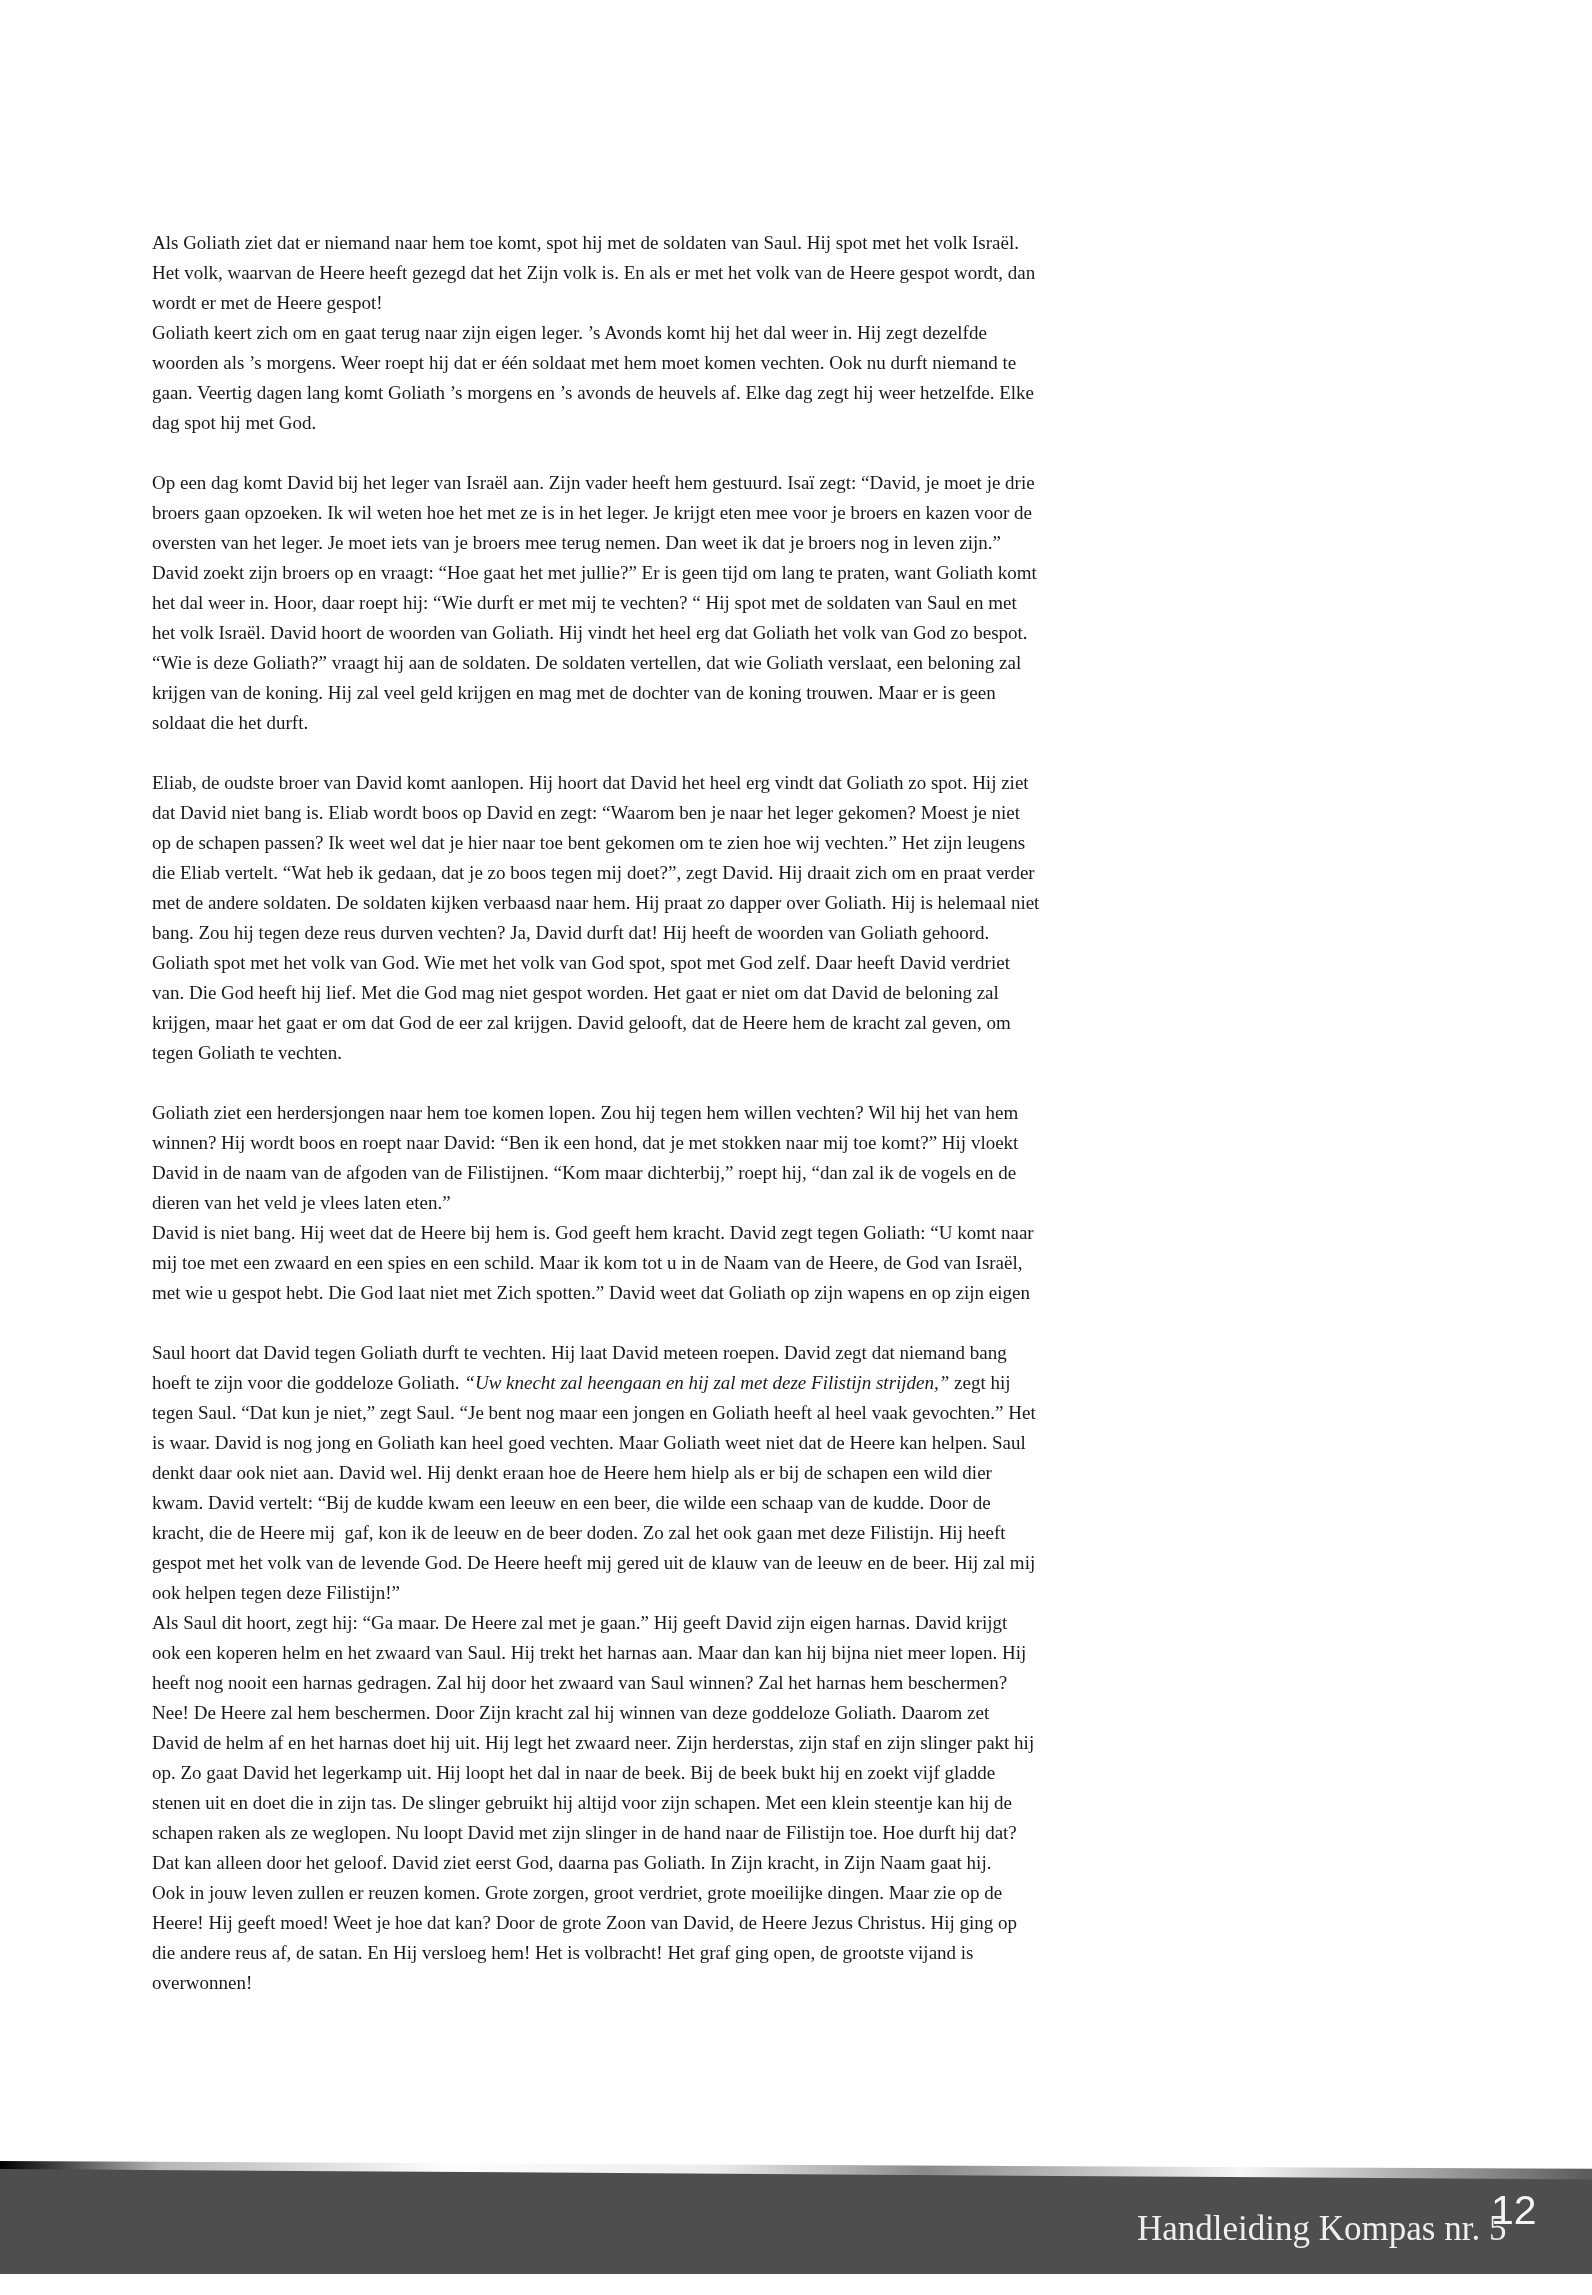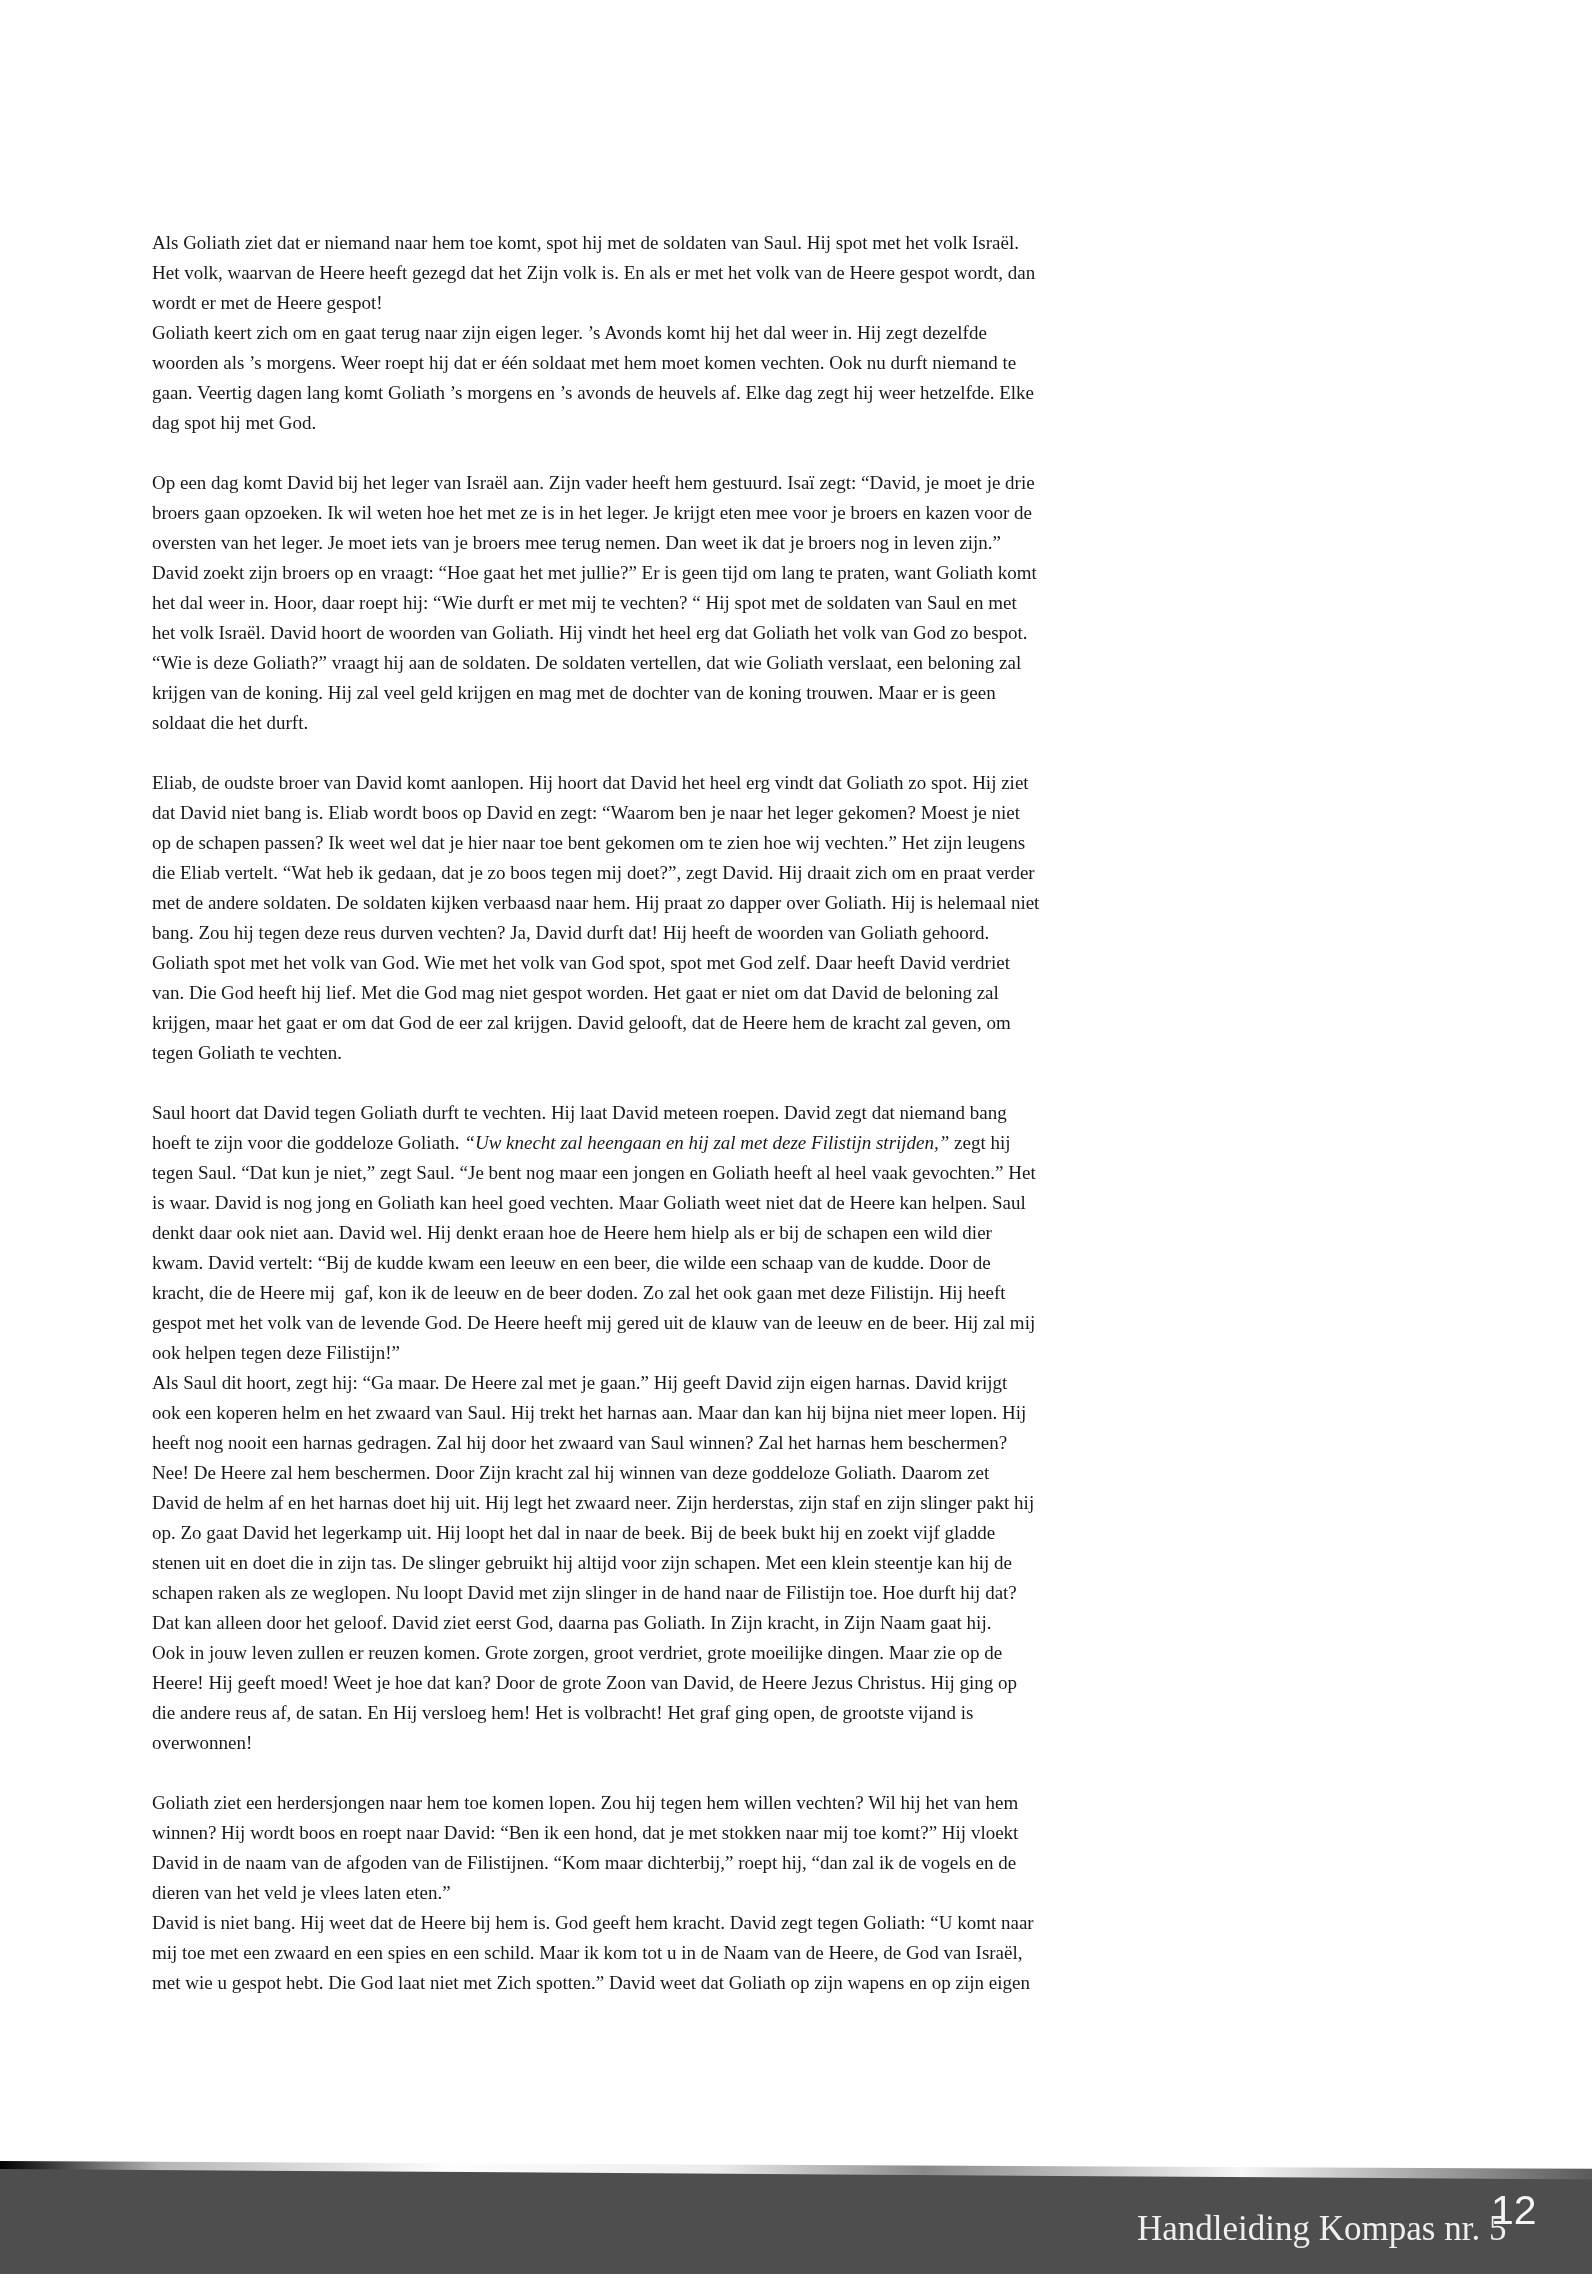--- a/index.html
+++ b/index.html
@@ -89,20 +89,27 @@
     <p>Eliab, de oudste broer van David komt aanlopen. Hij hoort dat David het heel erg vindt dat Goliath zo spot. Hij ziet
 dat David niet bang is. Eliab wordt boos op David en zegt: “Waarom ben je naar het leger gekomen? Moest je niet
 op de schapen passen? Ik weet wel dat je hier naar toe bent gekomen om te zien hoe wij vechten.” Het zijn leugens
 die Eliab vertelt. “Wat heb ik gedaan, dat je zo boos tegen mij doet?”, zegt David. Hij draait zich om en praat verder
 met de andere soldaten. De soldaten kijken verbaasd naar hem. Hij praat zo dapper over Goliath. Hij is helemaal niet
 bang. Zou hij tegen deze reus durven vechten? Ja, David durft dat! Hij heeft de woorden van Goliath gehoord.
 Goliath spot met het volk van God. Wie met het volk van God spot, spot met God zelf. Daar heeft David verdriet
 van. Die God heeft hij lief. Met die God mag niet gespot worden. Het gaat er niet om dat David de beloning zal
 krijgen, maar het gaat er om dat God de eer zal krijgen. David gelooft, dat de Heere hem de kracht zal geven, om
 tegen Goliath te vechten.</p>
+    <p>Goliath ziet een herdersjongen naar hem toe komen lopen. Zou hij tegen hem willen vechten? Wil hij het van hem
+winnen? Hij wordt boos en roept naar David: “Ben ik een hond, dat je met stokken naar mij toe komt?” Hij vloekt
+David in de naam van de afgoden van de Filistijnen. “Kom maar dichterbij,” roept hij, “dan zal ik de vogels en de
+dieren van het veld je vlees laten eten.”
+David is niet bang. Hij weet dat de Heere bij hem is. God geeft hem kracht. David zegt tegen Goliath: “U komt naar
+mij toe met een zwaard en een spies en een schild. Maar ik kom tot u in de Naam van de Heere, de God van Israël,
+met wie u gespot hebt. Die God laat niet met Zich spotten.” David weet dat Goliath op zijn wapens en op zijn eigen</p>
     <p><span>Saul hoort dat David tegen Goliath durft te vechten. Hij laat David meteen roepen. David zegt dat niemand bang
 hoeft te zijn voor die goddeloze Goliath. </span><span class="italic">“Uw knecht zal heengaan en hij zal met deze Filistijn strijden,”</span><span> zegt hij
 tegen Saul. “Dat kun je niet,” zegt Saul. “Je bent nog maar een jongen en Goliath heeft al heel vaak gevochten.” Het
 is waar. David is nog jong en Goliath kan heel goed vechten. Maar Goliath weet niet dat de Heere kan helpen. Saul
 denkt daar ook niet aan. David wel. Hij denkt eraan hoe de Heere hem hielp als er bij de schapen een wild dier
 kwam. David vertelt: “Bij de kudde kwam een leeuw en een beer, die wilde een schaap van de kudde. Door de
 kracht, die de Heere mij  gaf, kon ik de leeuw en de beer doden. Zo zal het ook gaan met deze Filistijn. Hij heeft
 gespot met het volk van de levende God. De Heere heeft mij gered uit de klauw van de leeuw en de beer. Hij zal mij
 ook helpen tegen deze Filistijn!”
 Als Saul dit hoort, zegt hij: “Ga maar. De Heere zal met je gaan.” Hij geeft David zijn eigen harnas. David krijgt
@@ -111,27 +118,20 @@
 Nee! De Heere zal hem beschermen. Door Zijn kracht zal hij winnen van deze goddeloze Goliath. Daarom zet
 David de helm af en het harnas doet hij uit. Hij legt het zwaard neer. Zijn herderstas, zijn staf en zijn slinger pakt hij
 op. Zo gaat David het legerkamp uit. Hij loopt het dal in naar de beek. Bij de beek bukt hij en zoekt vijf gladde
 stenen uit en doet die in zijn tas. De slinger gebruikt hij altijd voor zijn schapen. Met een klein steentje kan hij de
 schapen raken als ze weglopen. Nu loopt David met zijn slinger in de hand naar de Filistijn toe. Hoe durft hij dat?
 Dat kan alleen door het geloof. David ziet eerst God, daarna pas Goliath. In Zijn kracht, in Zijn Naam gaat hij.
 Ook in jouw leven zullen er reuzen komen. Grote zorgen, groot verdriet, grote moeilijke dingen. Maar zie op de
 Heere! Hij geeft moed! Weet je hoe dat kan? Door de grote Zoon van David, de Heere Jezus Christus. Hij ging op
 die andere reus af, de satan. En Hij versloeg hem! Het is volbracht! Het graf ging open, de grootste vijand is
 overwonnen!</span></p>
-    <p>Goliath ziet een herdersjongen naar hem toe komen lopen. Zou hij tegen hem willen vechten? Wil hij het van hem
-winnen? Hij wordt boos en roept naar David: “Ben ik een hond, dat je met stokken naar mij toe komt?” Hij vloekt
-David in de naam van de afgoden van de Filistijnen. “Kom maar dichterbij,” roept hij, “dan zal ik de vogels en de
-dieren van het veld je vlees laten eten.”
-David is niet bang. Hij weet dat de Heere bij hem is. God geeft hem kracht. David zegt tegen Goliath: “U komt naar
-mij toe met een zwaard en een spies en een schild. Maar ik kom tot u in de Naam van de Heere, de God van Israël,
-met wie u gespot hebt. Die God laat niet met Zich spotten.” David weet dat Goliath op zijn wapens en op zijn eigen</p>
   </div>
 
   <div class="footer-highlight"></div>
   <div class="footer-band"></div>
   <div class="footer-title">Handleiding Kompas nr. 5</div>
   <div class="page-number">12</div>
 
 </div>
 
 

